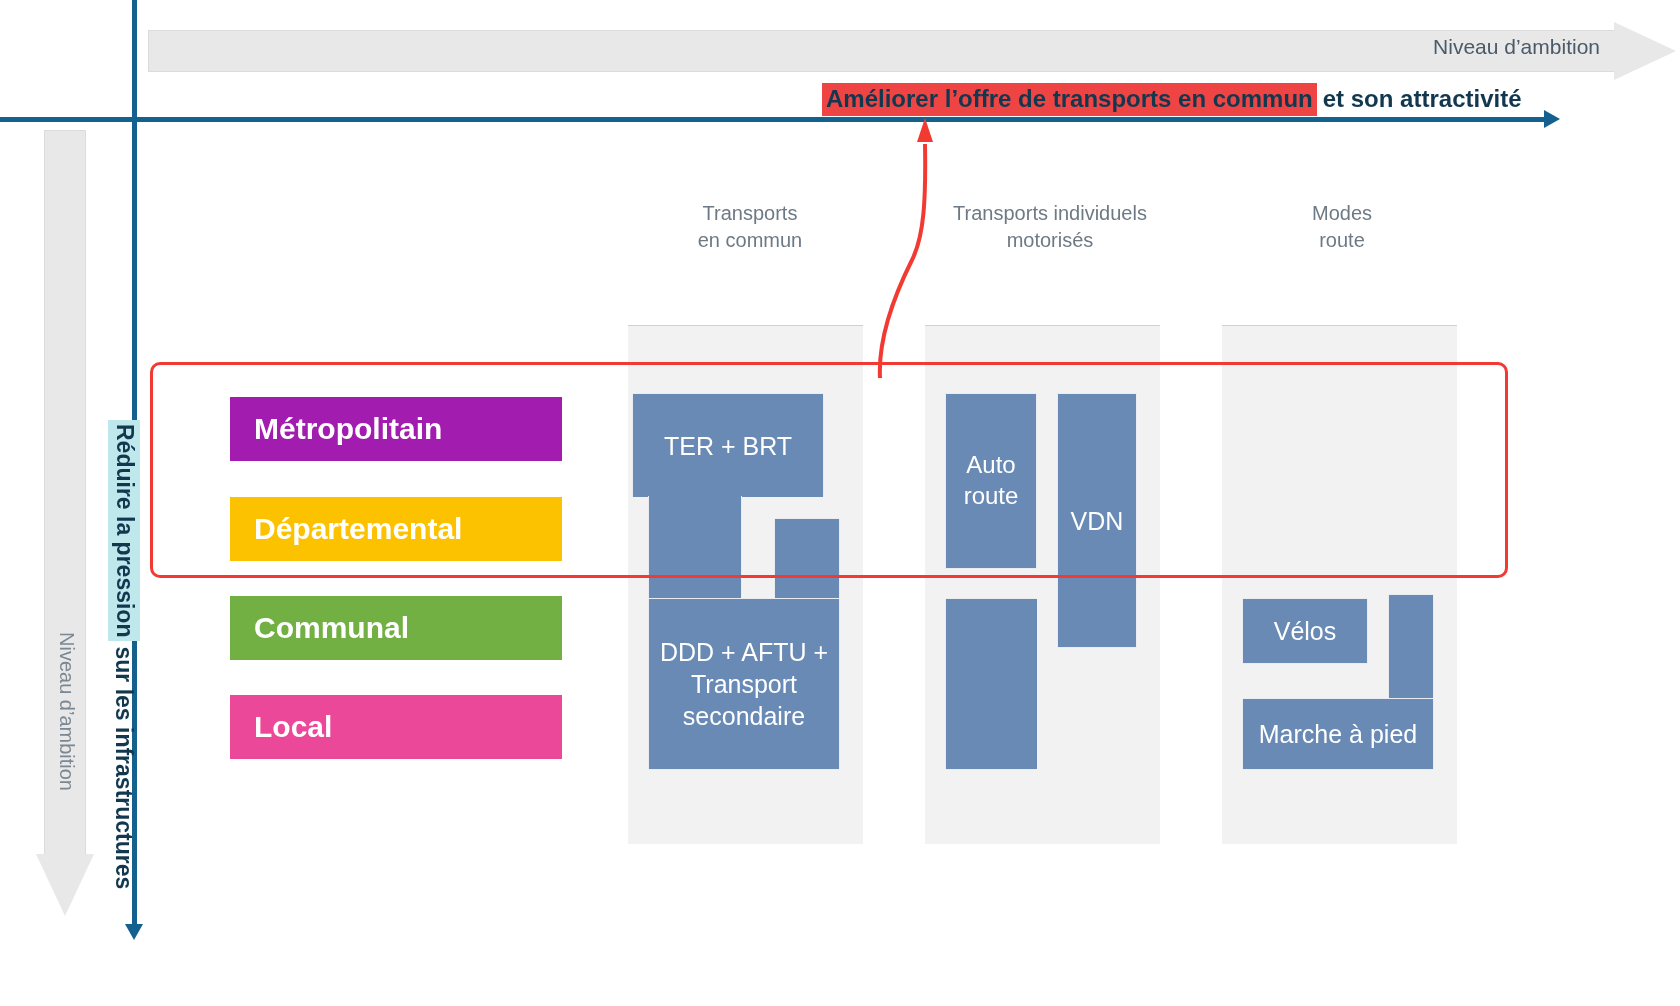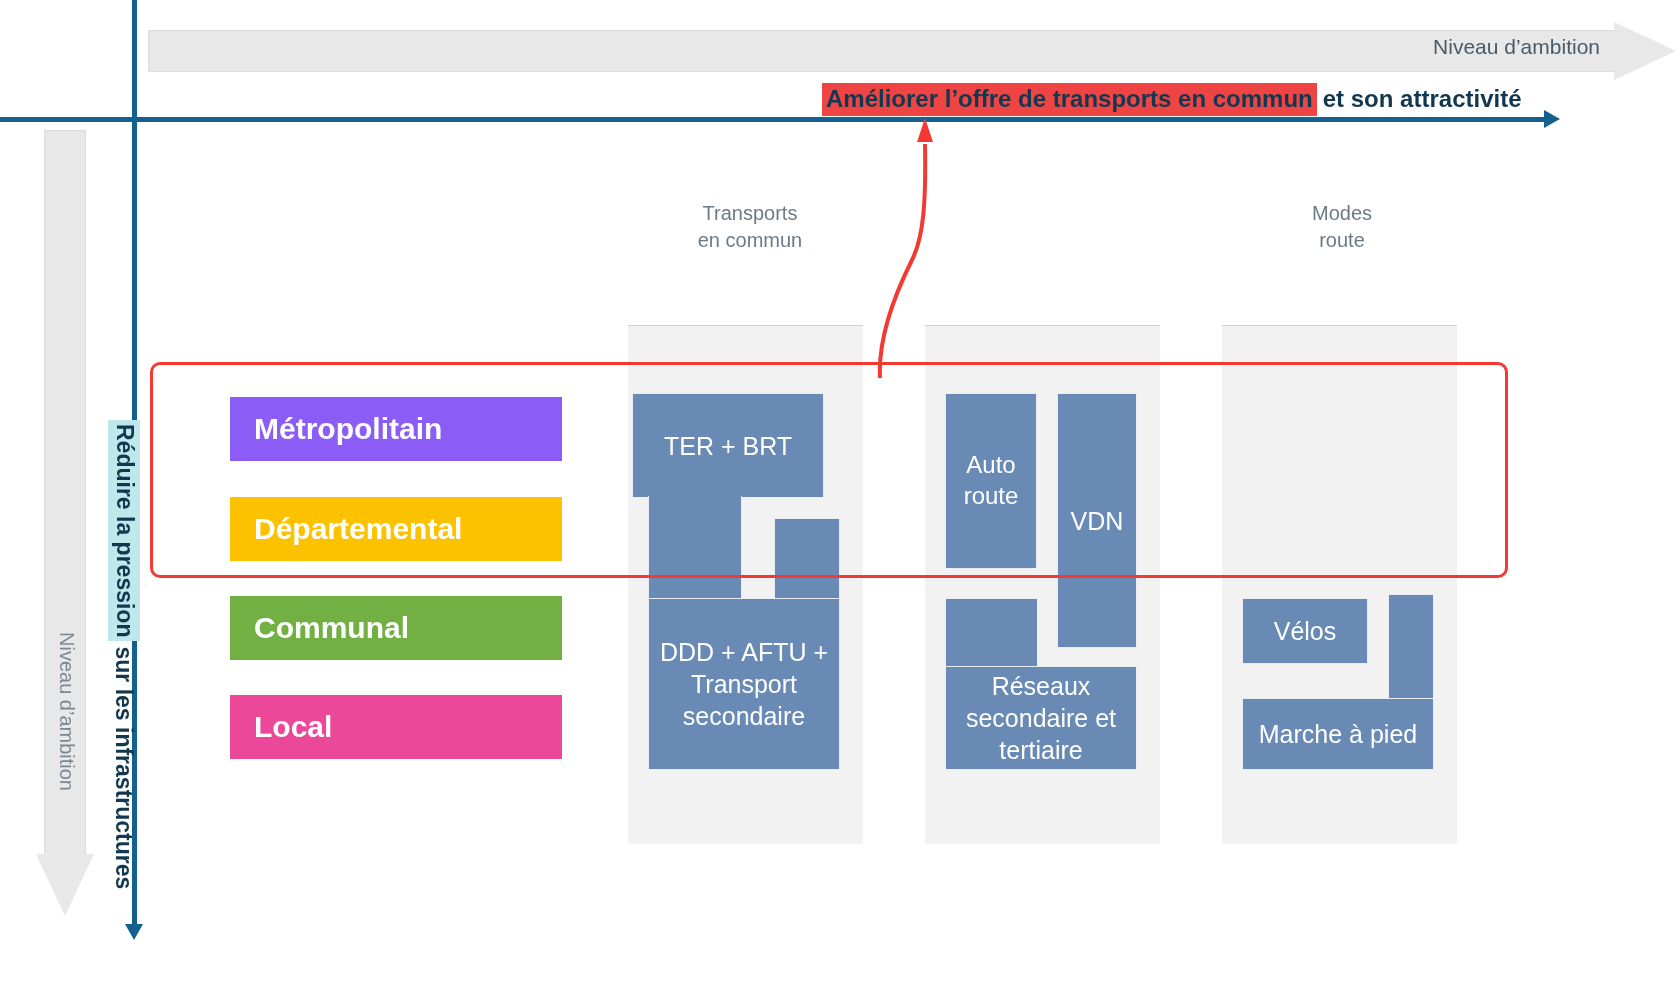--- a/index.html
+++ b/index.html
@@ -160,20 +160,24 @@
     <div class="rot">
       <span class="hl">Réduire la pression</span>
       <span class="tail">sur les infrastructures</span>
     </div>
   </div>
 
   <div class="col-header" style="left:630px;top:200px;width:240px;">
     <div>Transports</div>
     <div>en commun</div>
   </div>
+  <div class="col-header" style="left:925px;top:200px;width:250px;">
+    <div>Transports individuels</div>
+    <div>motorisés</div>
+  </div>
   <div class="col-header" style="left:1222px;top:200px;width:240px;">
     <div>Modes</div>
     <div>route</div>
   </div>
 
   <div class="column" style="left:628px;top:325px;width:235px;height:518px;">
 
     <div class="tile" style="left:4px;top:67px;width:192px;height:104px;border-bottom:none;">
       <span>TER + BRT</span>
     </div>
@@ -190,39 +194,36 @@
 
     <div class="tile small" style="left:20px;top:67px;width:92px;height:176px;">
       <span>Auto route</span>
     </div>
 
     <div class="tile" style="left:132px;top:67px;width:80px;height:255px;justify-content:center;">
       <span>VDN</span>
     </div>
 
     <div class="tile" style="left:20px;top:272px;width:92px;height:172px;border-right:none;"></div>
-    <div class="tile" style="left:20px;top:340px;width:192px;height:104px;">
-      <span>Réseaux secondaire et tertiaire</span>
-    </div>
   </div>
 
   <div class="column" style="left:1222px;top:325px;width:235px;height:518px;">
 
     <div class="tile" style="left:20px;top:272px;width:126px;height:66px;text-align:center;">
       <span>Vélos</span>
     </div>
 
     <div class="tile" style="left:166px;top:268px;width:46px;height:110px;border-bottom:none;"></div>
 
     <div class="tile" style="left:20px;top:372px;width:192px;height:72px;">
       <span>Marche à pied</span>
     </div>
   </div>
 
-  <div class="level" style="top:397px;background:#8b5cf6;">
+  <div class="level" style="top:397px;background:#a21caf;">
     <span>Métropolitain</span>
   </div>
   <div class="level" style="top:596px;background:#72b043;">
     <span>Communal</span>
   </div>
   <div class="level" style="top:497px;background:#fcc200;">
     <span>Départemental</span>
   </div>
   <div class="level" style="top:695px;background:#ec4899;">
     <span>Local</span>

